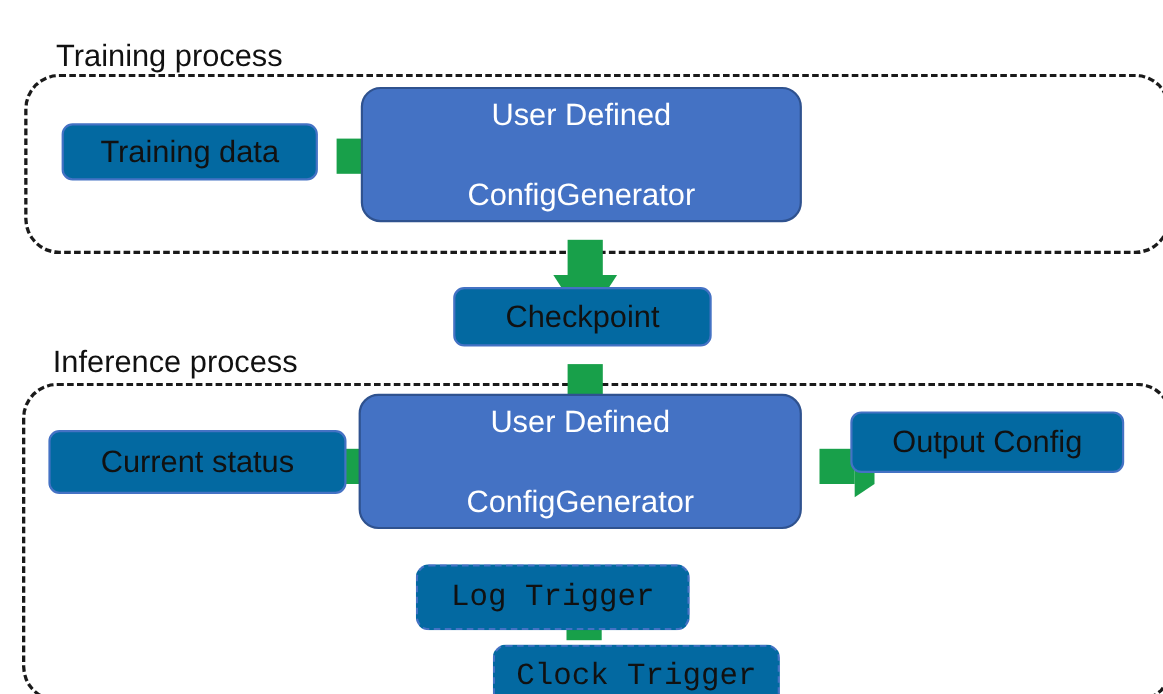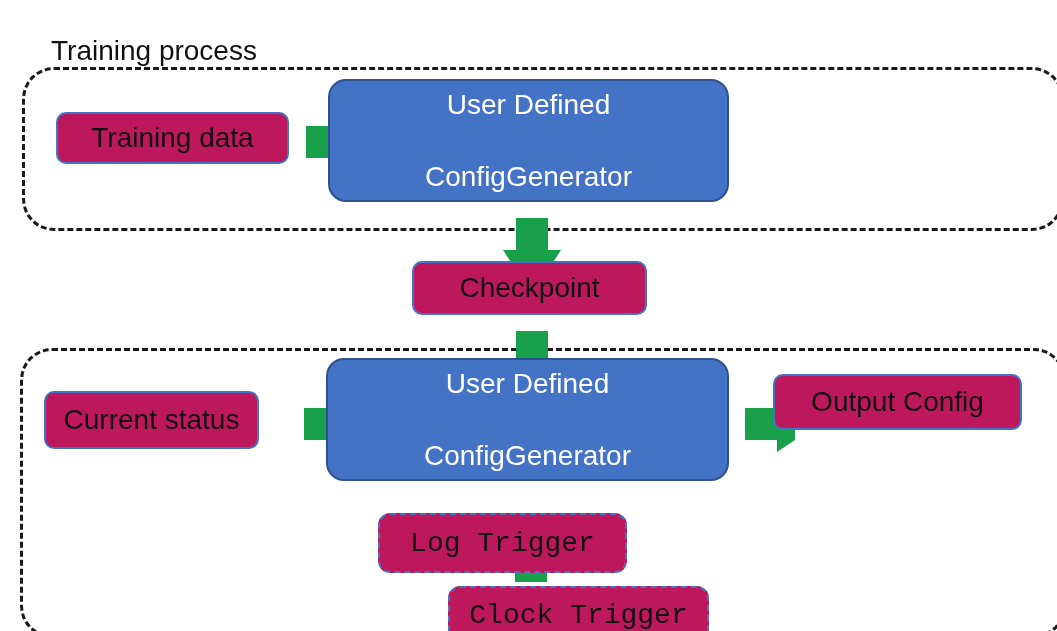--- a/index.html
+++ b/index.html
@@ -32,21 +32,21 @@
   }
 
   .node{
     position:absolute;
     display:flex;
     align-items:center;
     justify-content:center;
     text-align:center;
     font-size:28px;
     z-index:3;
-    background:#be185d;
+    background:#0369a1;
   }
   .node.outline{
     border:2px solid var(--outline-blue);
     border-radius:10px;
     color:var(--text-black);
   }
   .node.solid{
     background:var(--node-fill-blue);
     border:2.5px solid var(--node-border-blue);
     border-radius:18px;
@@ -113,24 +113,25 @@
     <div class="head"></div>
   </div>
 
   <div class="node outline" style="left:396px;top:245px;width:235px;height:54px;">Checkpoint</div>
 
   <div class="arrow arrow-down" style="left:500px;top:299px;width:26px;height:44px;">
     <div class="shaft"></div>
     <div class="head"></div>
   </div>
 
+  <div class="section-label" style="left:16px;top:281px;">Inference process</div>
 
   <div class="dashed-container" style="left:4px;top:332px;width:1046px;height:290px;"></div>
 
-  <div class="node outline" style="left:28px;top:375px;width:215px;height:58px;">Current status</div>
+  <div class="node outline" style="left:28px;top:375px;width:271px;height:58px;">Current status</div>
 
   <div class="arrow arrow-right" style="left:272px;top:392px;width:38px;height:25px;">
     <div class="shaft"></div>
     <div class="head"></div>
   </div>
 
   <div class="node solid" style="left:310px;top:342px;width:403px;height:123px;">
     <span>User Defined</span>
     <span>ConfigGenerator</span>
   </div>

